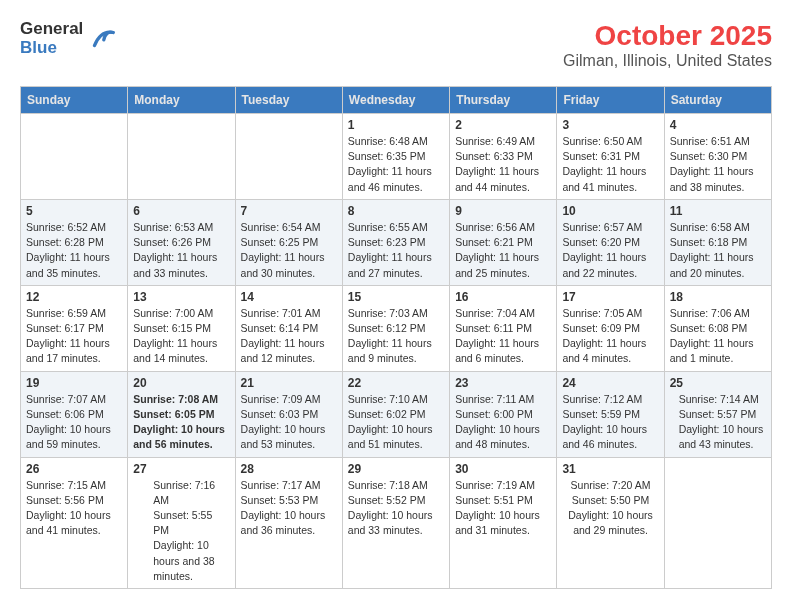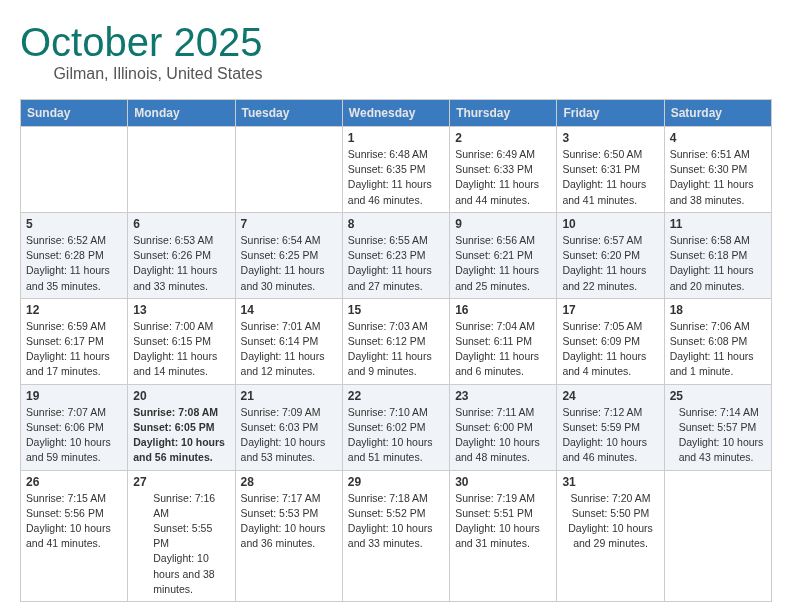--- a/index.html
+++ b/index.html
@@ -22,23 +22,23 @@
     }
     .logo-icon {
       width: 28px;
       height: 28px;
       margin-left: 4px;
     }
     .title-block {
       text-align: right;
     }
     .month-title {
-      font-size: 40px;
-      color: #0f766e;
-      font-weight: normal;
+      font-size: 28px;
+      color: #ef4444;
+      font-weight: bold;
     }
     .location-title {
       font-size: 16px;
       color: #555;
     }
     table {
       width: 100%;
       border-collapse: collapse;
       font-size: 11px;
     }
@@ -74,20 +74,30 @@
     .day-info {
       color: #333;
       font-size: 10.5px;
       line-height: 1.45;
     }
   </style>
 </head>
 <body>
 
 <div class="header">
+  <div class="logo">
+    <div style="display:flex; flex-direction:column; align-items:flex-start; line-height:1.1;">
+      <span style="font-size:17px; font-weight:bold; color:#333;">General</span>
+      <span style="font-size:17px; font-weight:bold; color:#3a7abf;">Blue</span>
+    </div>
+    <svg class="logo-icon" viewBox="0 0 30 30" xmlns="http://www.w3.org/2000/svg">
+      <path d="M 8 22 Q 15 5 28 8" stroke="#3a7abf" stroke-width="3.5" fill="none" stroke-linecap="round"></path>
+      <path d="M 28 8 Q 20 6 18 16" stroke="#3a7abf" stroke-width="3.5" fill="none" stroke-linecap="round"></path>
+    </svg>
+  </div>
   <div class="title-block">
     <div class="month-title">October 2025</div>
     <div class="location-title">Gilman, Illinois, United States</div>
   </div>
 </div>
 
 <table>
   <thead>
     <tr id="weekday-header">
         <th>Sunday</th>

